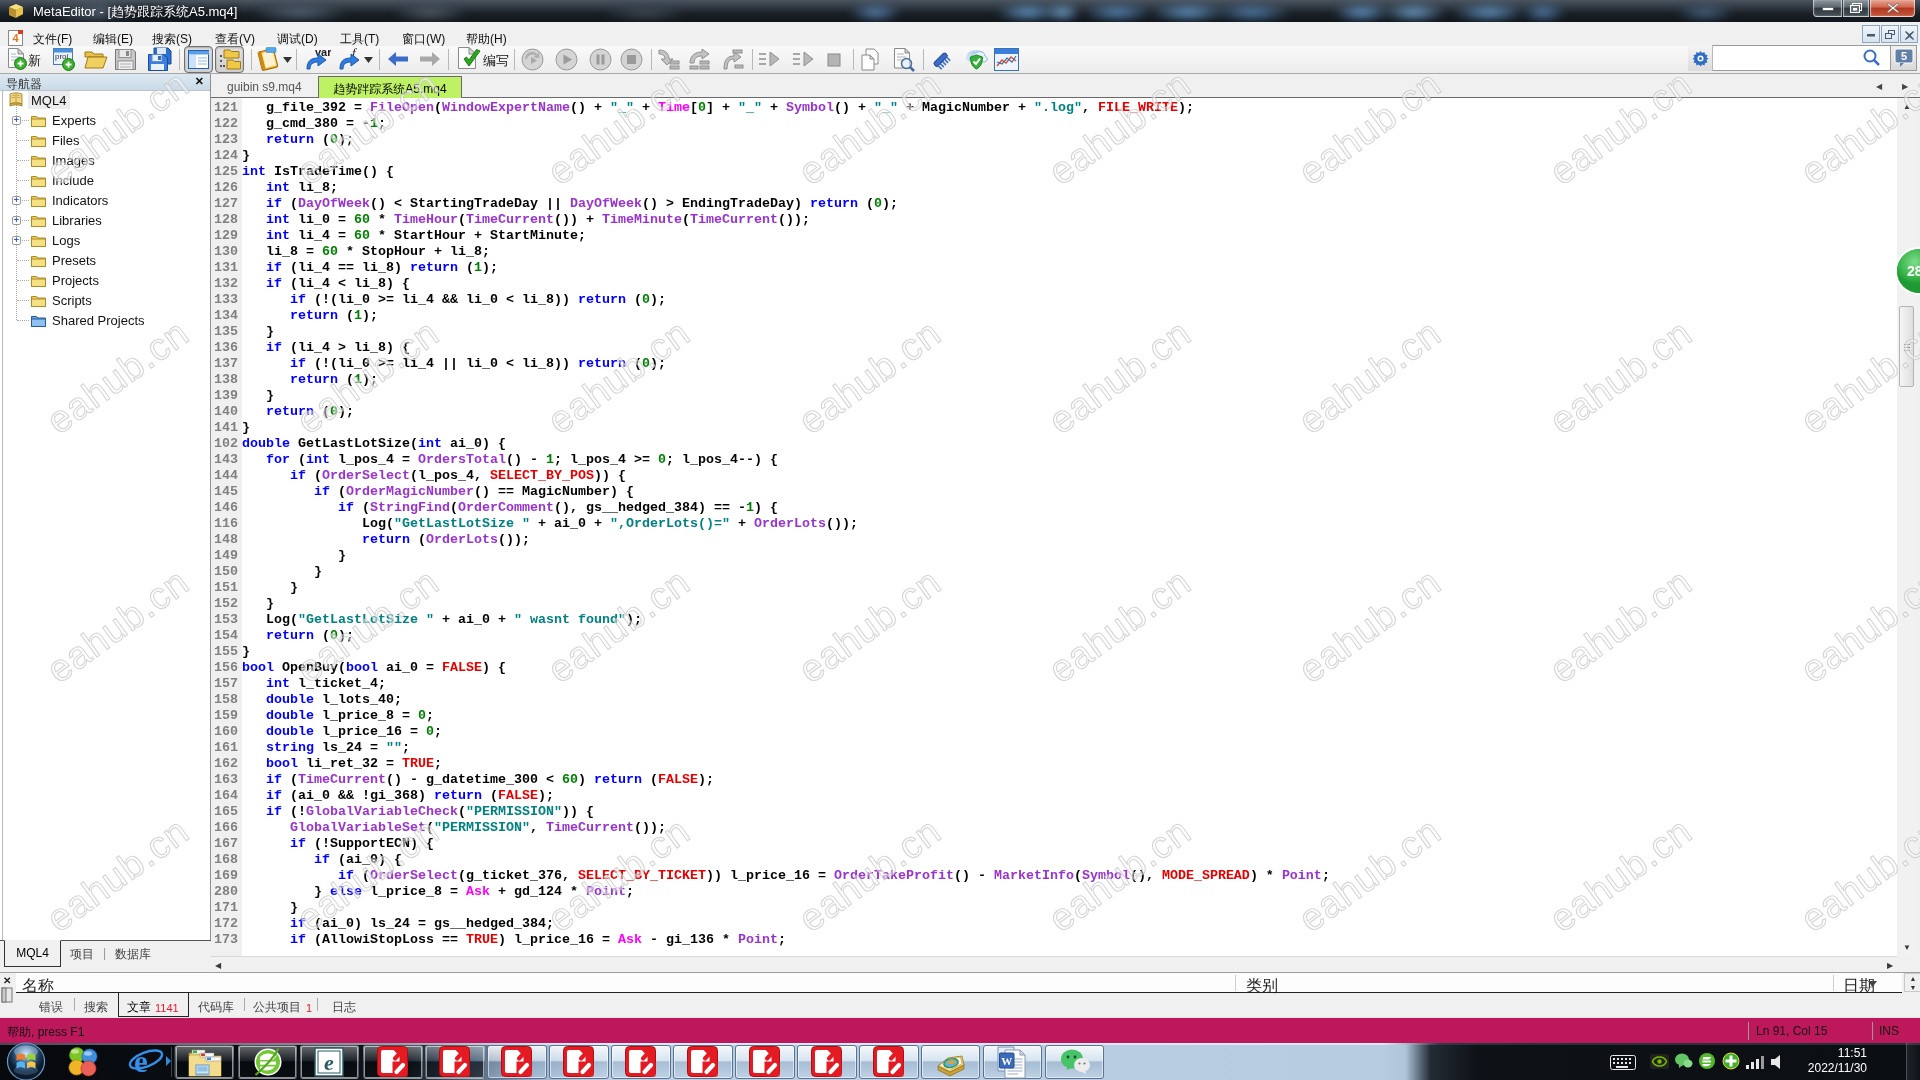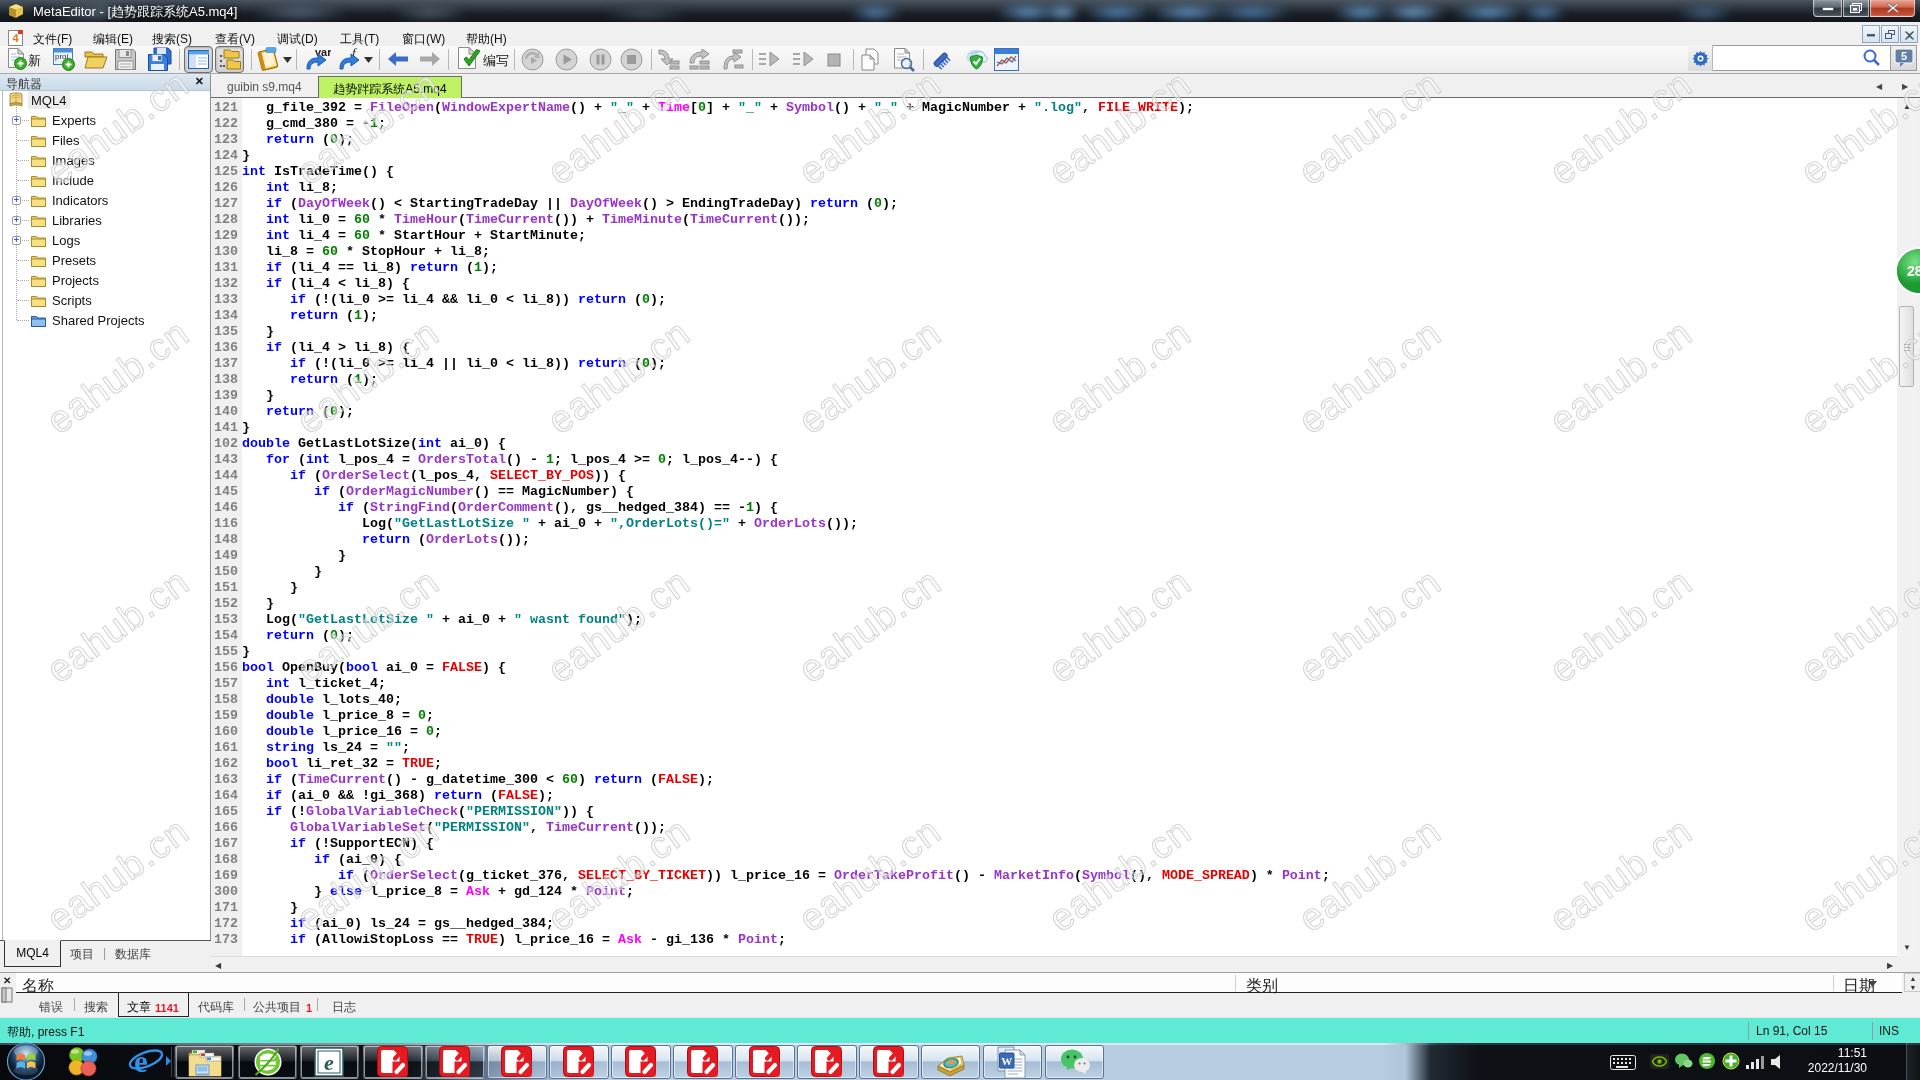--- a/index.html
+++ b/index.html
@@ -61,23 +61,23 @@
 
 #toolbox{left:0;top:972px;width:1920px;height:45px;background:#f0f0f0;border-top:1px solid #9aa0a6}
 #tbside{position:absolute;left:0;top:0;width:16px;height:45px;background:#f0f0f0}
 #tbhead{position:absolute;left:16px;top:0;width:1886px;height:20px;background:#fdfdfd;border-bottom:1px solid #222}
 .tbcol{position:absolute;top:3px;font-size:16px;color:#222}
 .tbcolsep{position:absolute;top:2px;width:1px;height:16px;background:#d0d0d0}
 #tbtabs{position:absolute;left:28px;top:20px;width:1904px;height:25px;font-size:12px;color:#444}
 #tbtabs .at2{position:absolute;left:90px;top:0px;width:71px;height:24px;background:#f0f0f0;border:1px solid #222;border-top:none}
 .tbt{position:absolute;top:6px}
 .tbsep2{position:absolute;top:5px;width:1px;height:13px;background:#aaa}
-.redn{color:#e8192c;font-weight:bold;font-size:11px}
-
-#status{left:0;top:1017px;width:1920px;height:26px;background:#5eead4;border-top:1px solid #e5e5e5;font-size:12px;color:#111}
+.redn{color:#e8192c;font-weight:normal;font-size:11px}
+
+#status{left:0;top:1017px;width:1920px;height:26px;background:#be185d;border-top:1px solid #e5e5e5;font-size:12px;color:#111}
 .ssep{position:absolute;top:4px;width:1px;height:18px;background:#999}
 
 #taskbar{left:0;top:1043px;width:1920px;height:37px;background:linear-gradient(90deg,#07090c 0%,#0a0e13 14%,#11161c 21%,#51647a 24.5%,#9ab2cc 28%,#b9cfe3 31.5%,#b6cce0 72%,#aec5da 73.2%,#222b35 74.5%,#0e1116 77%,#0b0e12 100%)}
 #tbtop{position:absolute;left:0;top:0;width:1920px;height:2px;background:linear-gradient(90deg,rgba(120,140,160,.5),rgba(230,240,250,.8) 30%,rgba(230,240,250,.8) 72%,rgba(60,70,85,.6) 75%)}
 .tbbtn{position:absolute;top:2px;width:60px;height:34px;border-radius:3px;border:1px solid #5a7190;background:linear-gradient(180deg,rgba(255,255,255,.85) 0%,rgba(240,248,255,.55) 45%,rgba(140,162,188,.38) 50%,rgba(200,218,235,.30) 100%);box-shadow:inset 0 0 0 1px rgba(255,255,255,.55)}
 .tbbtnD{background:linear-gradient(180deg,rgba(255,255,255,.38) 0%,rgba(160,175,190,.12) 45%,rgba(5,8,12,.6) 50%,rgba(10,14,20,.55) 100%);border:1px solid rgba(200,215,230,.35)}
 .tray{position:absolute;top:9px}
 #clock{position:absolute;right:53px;top:3px;color:#fff;font-size:12px;text-align:right;line-height:15px}
 
 .wm{position:absolute;font-size:38px;letter-spacing:1px;color:rgba(255,255,255,.45);-webkit-text-stroke:1.1px rgba(196,196,196,.70);transform:translate(-50%,-50%) rotate(-36deg);white-space:nowrap;z-index:50;pointer-events:none}
@@ -563,21 +563,21 @@
         <div>160</div>
         <div>161</div>
         <div>162</div>
         <div>163</div>
         <div>164</div>
         <div>165</div>
         <div>166</div>
         <div>167</div>
         <div>168</div>
         <div>169</div>
-        <div>300</div>
+        <div>280</div>
         <div>171</div>
         <div>172</div>
         <div>173</div>
       </div>
 <div id="code"><div>   g_file_392 = <i class="f">FileOpen</i>(<i class="f">WindowExpertName</i>() + <i class="s">"_"</i> + <i class="m">Time</i>[<i class="n">0</i>] + <i class="s">"_"</i> + <i class="f">Symbol</i>() + <i class="s">"_"</i> + <i class="x">MagicNumber</i> + <i class="s">".log"</i>, <i class="c">FILE_WRITE</i>);</div><div>   g_cmd_380 = -<i class="n">1</i>;</div><div>   <i class="k">return</i> (<i class="n">0</i>);</div><div>}</div><div><i class="k">int</i> IsTradeTime() {</div><div>   <i class="k">int</i> li_8;</div><div>   <i class="k">if</i> (<i class="f">DayOfWeek</i>() &lt; <i class="x">StartingTradeDay</i> || <i class="f">DayOfWeek</i>() &gt; <i class="x">EndingTradeDay</i>) <i class="k">return</i> (<i class="n">0</i>);</div><div>   <i class="k">int</i> li_0 = <i class="n">60</i> * <i class="f">TimeHour</i>(<i class="f">TimeCurrent</i>()) + <i class="f">TimeMinute</i>(<i class="f">TimeCurrent</i>());</div><div>   <i class="k">int</i> li_4 = <i class="n">60</i> * <i class="x">StartHour</i> + <i class="x">StartMinute</i>;</div><div>   li_8 = <i class="n">60</i> * <i class="x">StopHour</i> + li_8;</div><div>   <i class="k">if</i> (li_4 == li_8) <i class="k">return</i> (<i class="n">1</i>);</div><div>   <i class="k">if</i> (li_4 &lt; li_8) {</div><div>      <i class="k">if</i> (!(li_0 &gt;= li_4 &amp;&amp; li_0 &lt; li_8)) <i class="k">return</i> (<i class="n">0</i>);</div><div>      <i class="k">return</i> (<i class="n">1</i>);</div><div>   }</div><div>   <i class="k">if</i> (li_4 &gt; li_8) {</div><div>      <i class="k">if</i> (!(li_0 &gt;= li_4 || li_0 &lt; li_8)) <i class="k">return</i> (<i class="n">0</i>);</div><div>      <i class="k">return</i> (<i class="n">1</i>);</div><div>   }</div><div>   <i class="k">return</i> (<i class="n">0</i>);</div><div>}</div><div><i class="k">double</i> GetLastLotSize(<i class="k">int</i> ai_0) {</div><div>   <i class="k">for</i> (<i class="k">int</i> l_pos_4 = <i class="f">OrdersTotal</i>() - <i class="n">1</i>; l_pos_4 &gt;= <i class="n">0</i>; l_pos_4--) {</div><div>      <i class="k">if</i> (<i class="f">OrderSelect</i>(l_pos_4, <i class="c">SELECT_BY_POS</i>)) {</div><div>         <i class="k">if</i> (<i class="f">OrderMagicNumber</i>() == <i class="x">MagicNumber</i>) {</div><div>            <i class="k">if</i> (<i class="f">StringFind</i>(<i class="f">OrderComment</i>(), gs__hedged_384) == -<i class="n">1</i>) {</div><div>               Log(<i class="s">"GetLastLotSize "</i> + ai_0 + <i class="s">",OrderLots()="</i> + <i class="f">OrderLots</i>());</div><div>               <i class="k">return</i> (<i class="f">OrderLots</i>());</div><div>            }</div><div>         }</div><div>      }</div><div>   }</div><div>   Log(<i class="s">"GetLastLotSize "</i> + ai_0 + <i class="s">" wasnt found"</i>);</div><div>   <i class="k">return</i> (<i class="n">0</i>);</div><div>}</div><div><i class="k">bool</i> OpenBuy(<i class="k">bool</i> ai_0 = <i class="c">FALSE</i>) {</div><div>   <i class="k">int</i> l_ticket_4;</div><div>   <i class="k">double</i> l_lots_40;</div><div>   <i class="k">double</i> l_price_8 = <i class="n">0</i>;</div><div>   <i class="k">double</i> l_price_16 = <i class="n">0</i>;</div><div>   <i class="k">string</i> ls_24 = <i class="s">""</i>;</div><div>   <i class="k">bool</i> li_ret_32 = <i class="c">TRUE</i>;</div><div>   <i class="k">if</i> (<i class="f">TimeCurrent</i>() - g_datetime_300 &lt; <i class="n">60</i>) <i class="k">return</i> (<i class="c">FALSE</i>);</div><div>   <i class="k">if</i> (ai_0 &amp;&amp; !gi_368) <i class="k">return</i> (<i class="c">FALSE</i>);</div><div>   <i class="k">if</i> (!<i class="f">GlobalVariableCheck</i>(<i class="s">"PERMISSION"</i>)) {</div><div>      <i class="f">GlobalVariableSet</i>(<i class="s">"PERMISSION"</i>, <i class="f">TimeCurrent</i>());</div><div>      <i class="k">if</i> (!<i class="x">SupportECN</i>) {</div><div>         <i class="k">if</i> (ai_0) {</div><div>            <i class="k">if</i> (<i class="f">OrderSelect</i>(g_ticket_376, <i class="c">SELECT_BY_TICKET</i>)) l_price_16 = <i class="f">OrderTakeProfit</i>() - <i class="f">MarketInfo</i>(<i class="f">Symbol</i>(), <i class="c">MODE_SPREAD</i>) * <i class="f">Point</i>;</div><div>         } <i class="k">else</i> l_price_8 = <i class="m">Ask</i> + gd_124 * <i class="f">Point</i>;</div><div>      }</div><div>      <i class="k">if</i> (ai_0) ls_24 = gs__hedged_384;</div><div>      <i class="k">if</i> (<i class="x">AllowiStopLoss</i> == <i class="c">TRUE</i>) l_price_16 = <i class="m">Ask</i> - gi_136 * <i class="f">Point</i>;</div></div>
 </div>
 <div id="vscroll" class="abs">
 <div class="sarr" style="left:6px;top:4px">▲</div>
 <div class="sarr" style="left:6px;top:845px">▼</div>
 <div id="vthumb">

